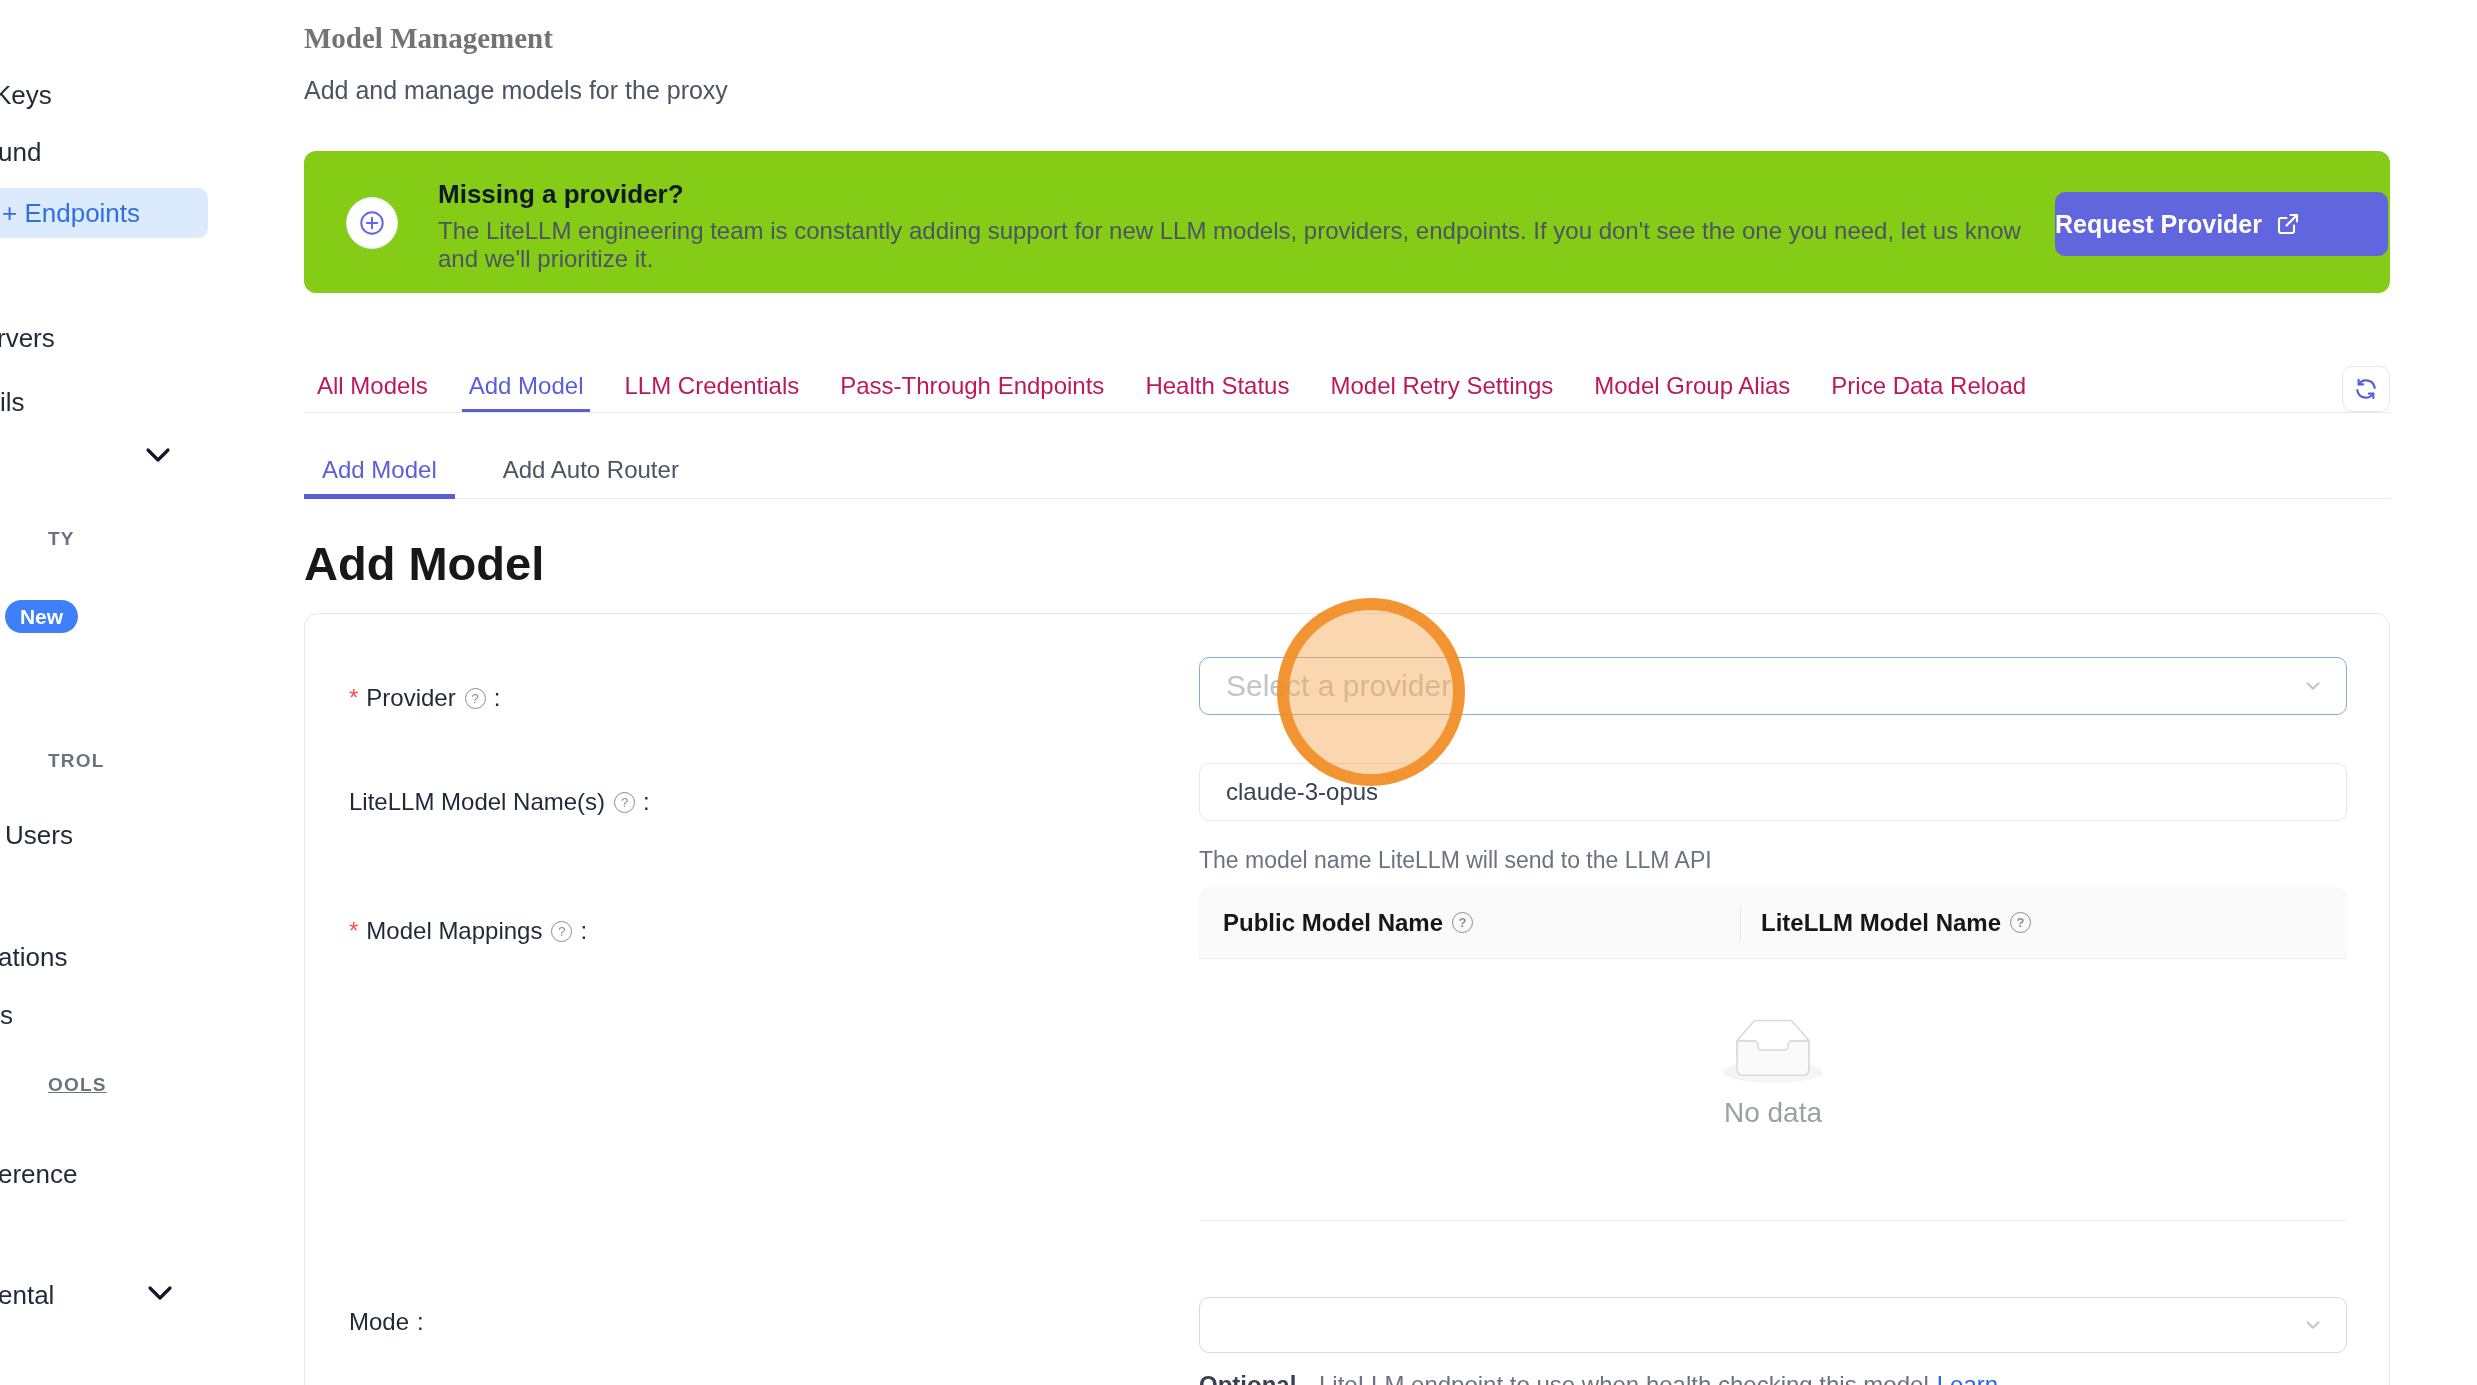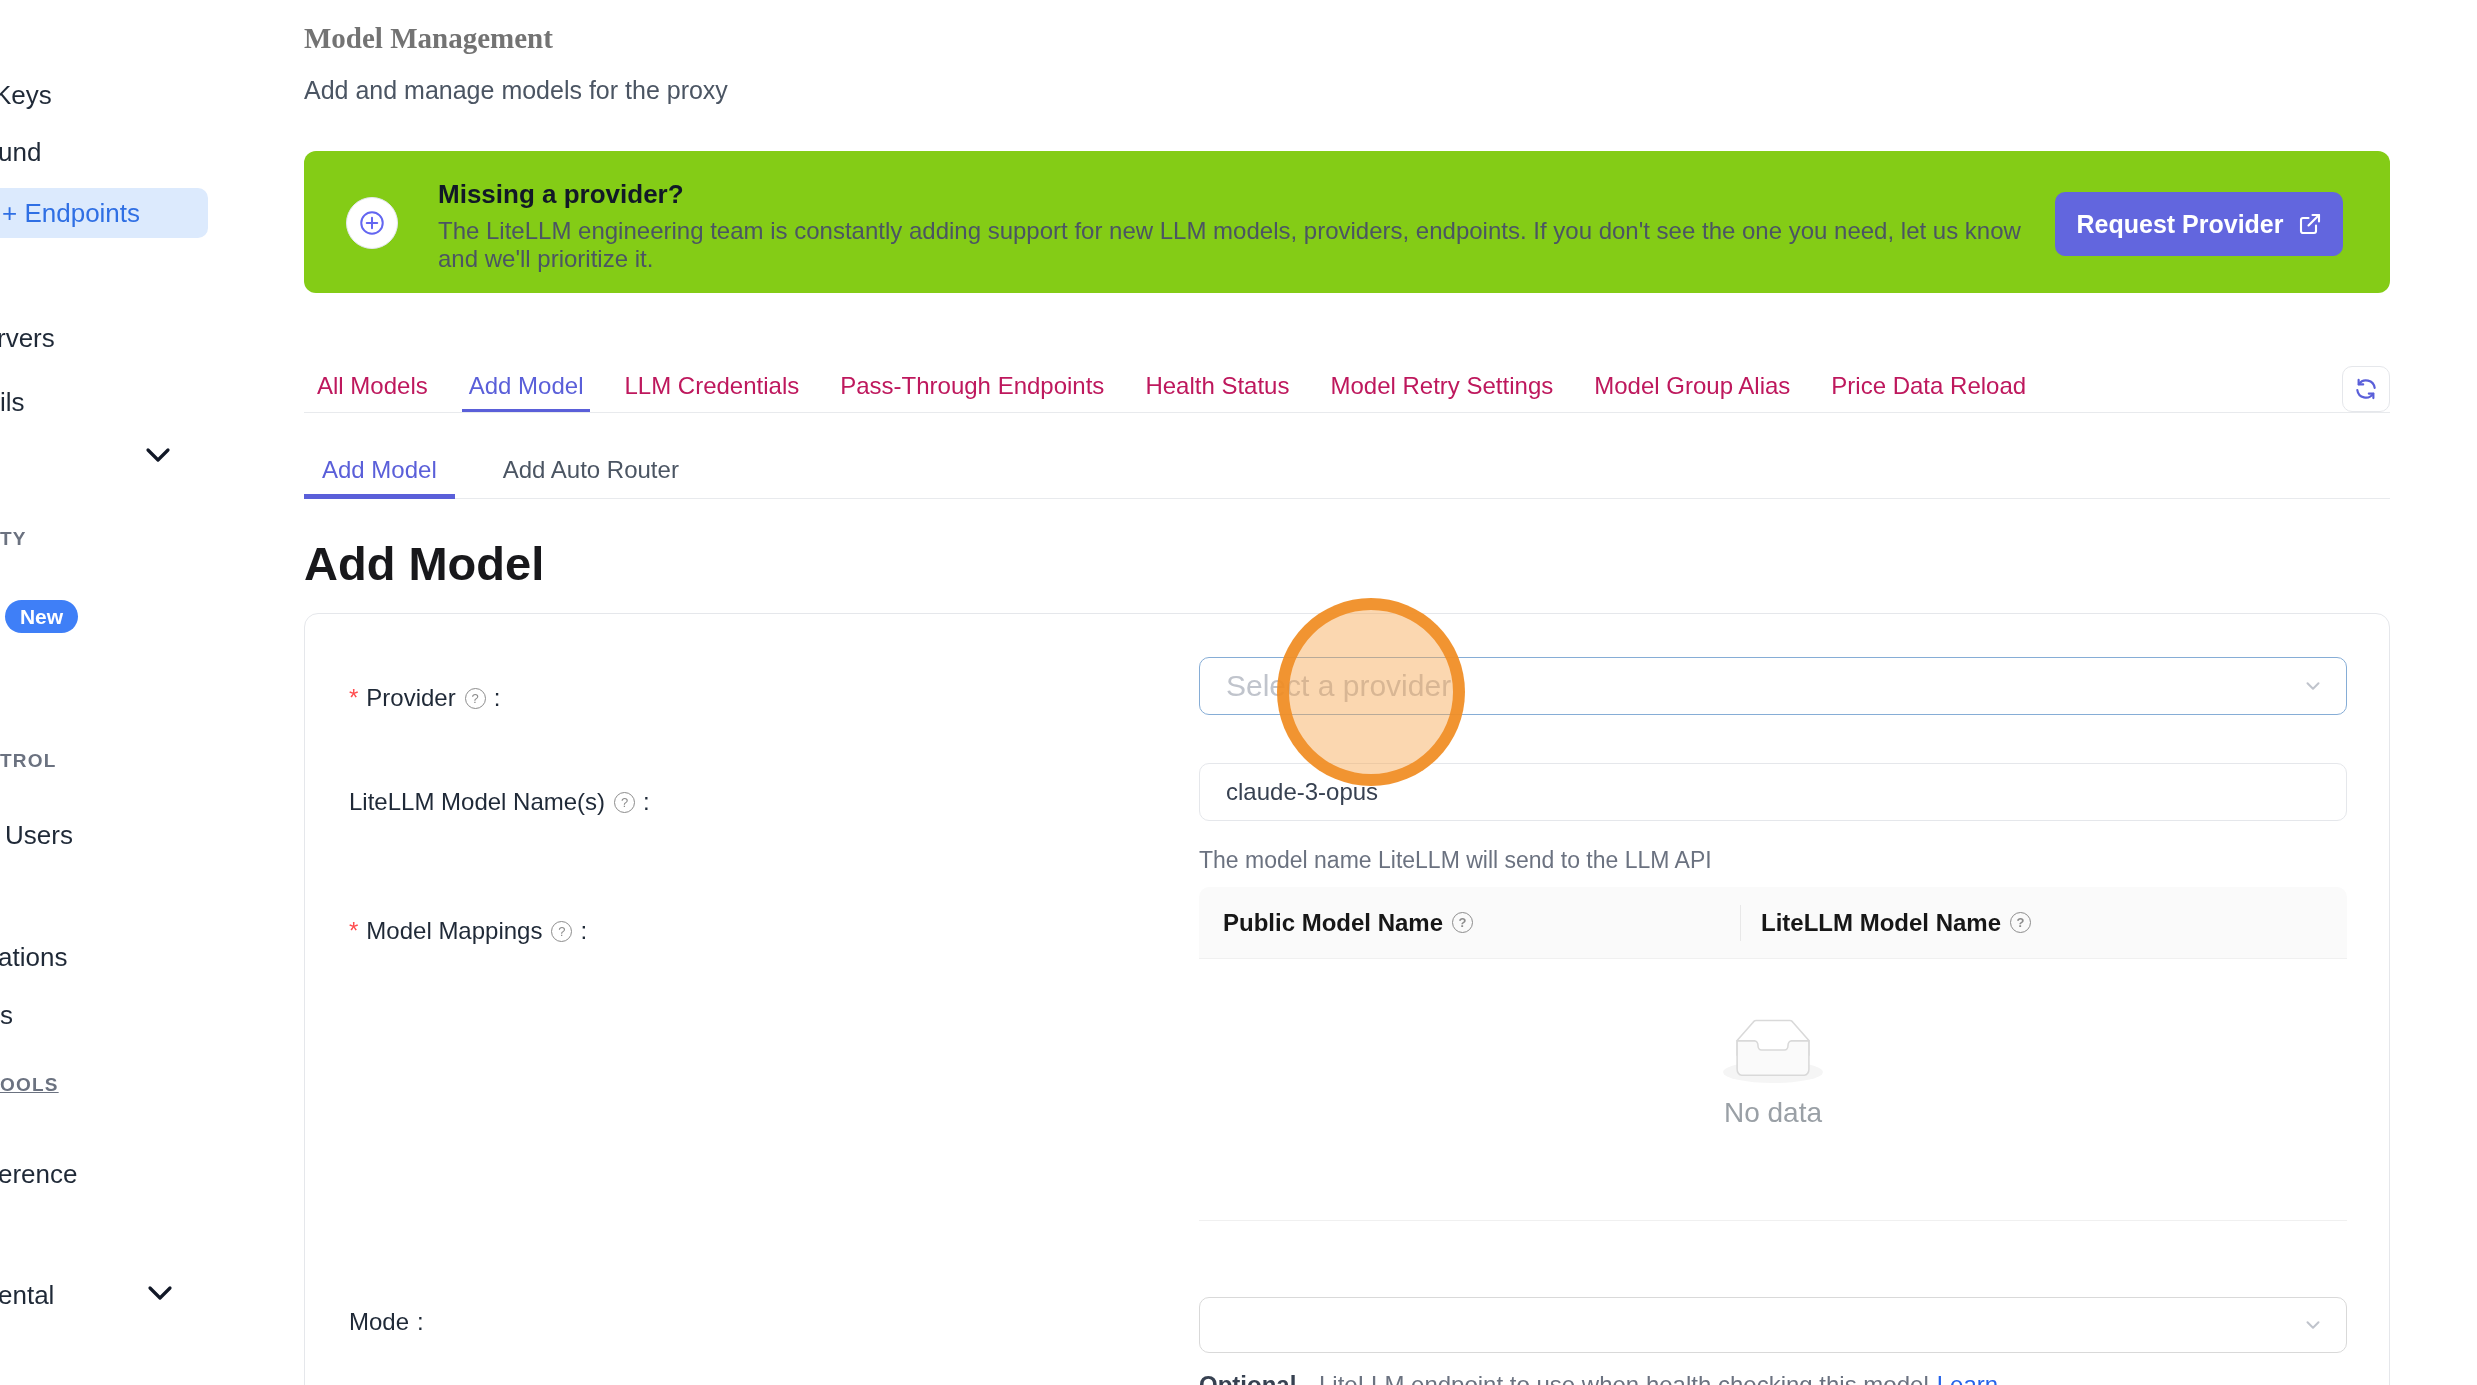--- a/index.html
+++ b/index.html
@@ -2,43 +2,43 @@
 <html><head>
 <meta charset="utf-8">
 <style>
   * { margin:0; padding:0; box-sizing:border-box; }
   html,body { width:2477px; height:1385px; overflow:hidden; background:#fff;
     font-family:"Liberation Sans", sans-serif; }
   .page { position:relative; width:2477px; height:1385px; background:#fff; overflow:hidden; }
 
   
   .side-item { position:absolute; font-size:26px; color:#1f2937; white-space:nowrap; cursor:pointer; }
-  .side-sect { position:absolute; font-size:19px; font-weight:700; color:#6b7280; letter-spacing:1.2px; white-space:nowrap; }
+  .side-sect { position:absolute; font-size:19px; font-weight:700; color:#6b7280; letter-spacing:1.2px; white-space:nowrap;padding-left:48px; }
   .endpoints-pill { position:absolute; left:-30px; top:188px; width:238px; height:50px;
     background:#dceafd; border-radius:10px; display:flex; align-items:center; cursor:pointer; }
   .endpoints-pill span { padding-left:32px; color:#2f6fe4; font-size:26px; white-space:nowrap; }
   .new-badge { position:absolute; left:5px; top:600px; width:73px; height:33px; border-radius:17px;
     background:#3f7ff7; color:#fff; font-size:21px; font-weight:600;
     display:flex; align-items:center; justify-content:center; }
   .side-chevron { position:absolute; width:30px; height:22px; cursor:pointer; }
 
   
   .page-title { position:absolute; left:304px; top:22px; font-size:29px; font-weight:700; color:#737373;font-family:Liberation Serif, serif; }
   .page-subtitle { position:absolute; left:304px; top:76px; font-size:25px; color:#4b5563; }
 
   
   .banner { position:absolute; left:304px; top:151px; width:2086px; height:142px;
     background:#84cc16; border-radius:12px; }
   .banner-circle { position:absolute; left:42px; top:46px; width:52px; height:52px; border-radius:50%;
     background:#fff; border:1px solid #e4e7f2; display:flex; align-items:center; justify-content:center; }
   .banner-title { position:absolute; left:134px; top:28px; font-size:26px; font-weight:700; color:#111827; }
   .banner-body { position:absolute; left:134px; top:66px; width:1600px; font-size:24px; line-height:28px; color:#4b5563; }
-  .req-btn { position:absolute; left:1751px; top:41px; width:288px; height:64px; border-radius:10px;
+  .req-btn { position:absolute; left:1751px; top:41px; width:333px; height:64px; border-radius:10px;
     background:#6266de; color:#fff; font-size:25px; font-weight:700;
-    display:flex; align-items:center; justify-content:center; gap:14px; cursor:pointer; border:none; }
+    display:flex; align-items:center; gap:14px; cursor:pointer; border:none; }
 
   
   .tabs-row { position:absolute; left:304px; top:360px; width:2086px; height:53px;
     border-bottom:1px solid #e8eaed; display:flex; align-items:center; gap:27px; padding-left:6px; }
   .tab { position:relative; height:100%; display:flex; align-items:center; padding:0 7px;
     font-size:24px; color:#be185d; cursor:pointer; white-space:nowrap; }
   .tab.active { color:#5a5fd9; }
   .tab.active::after { content:""; position:absolute; left:0; right:0; bottom:0; height:3px; background:#5a5fd9; }
   .refresh-btn { position:absolute; left:2342px; top:366px; width:48px; height:46px; background:#fff;
     border:1px solid #e5e7eb; border-radius:10px; display:flex; align-items:center; justify-content:center; cursor:pointer; }

